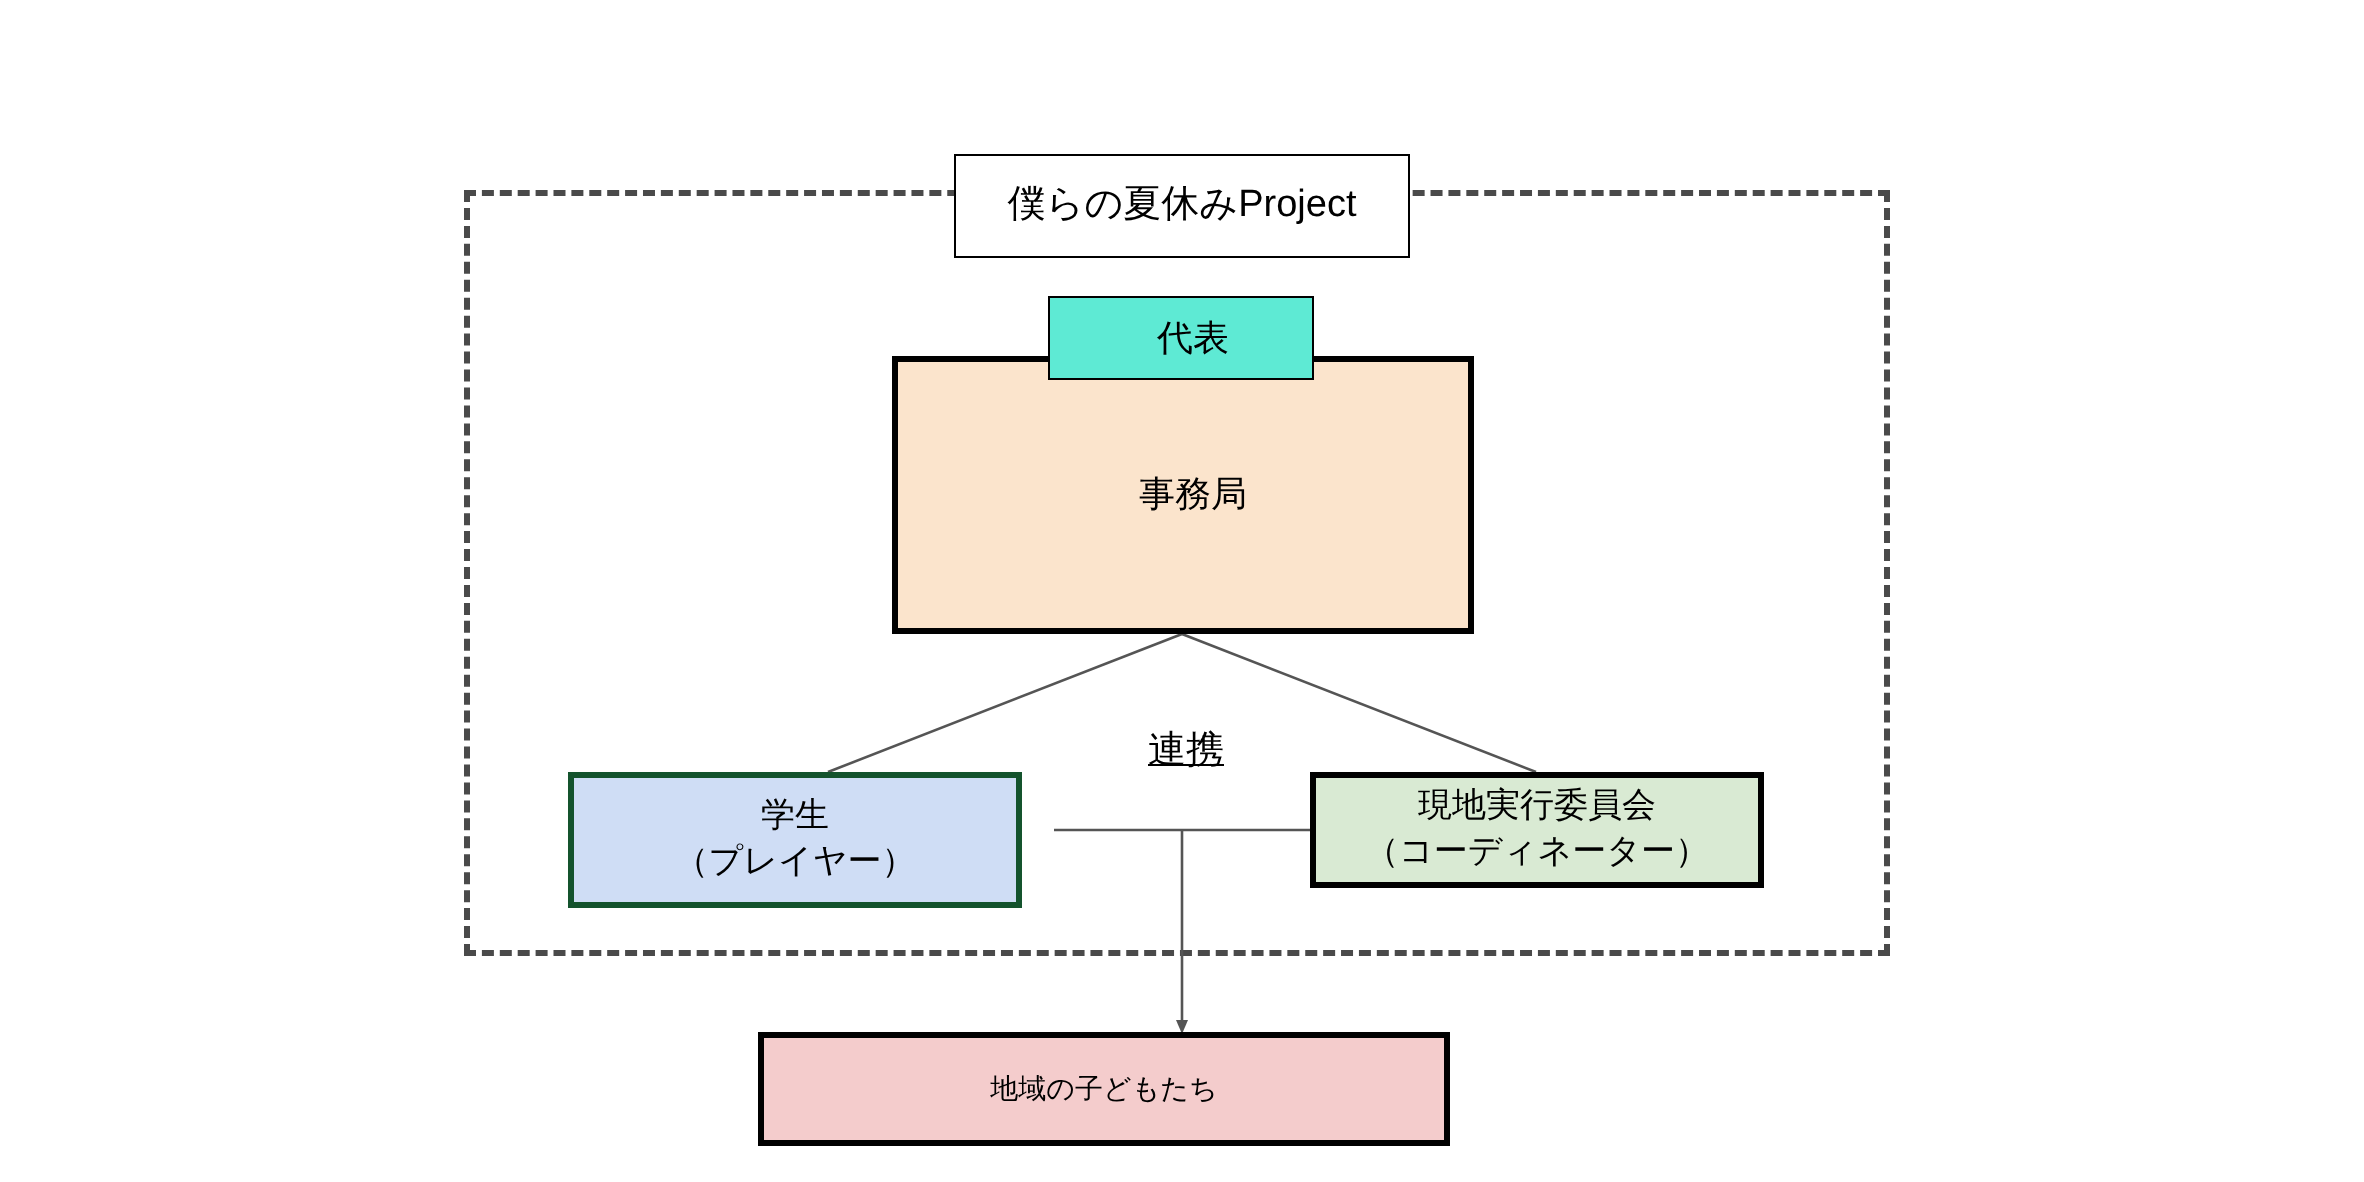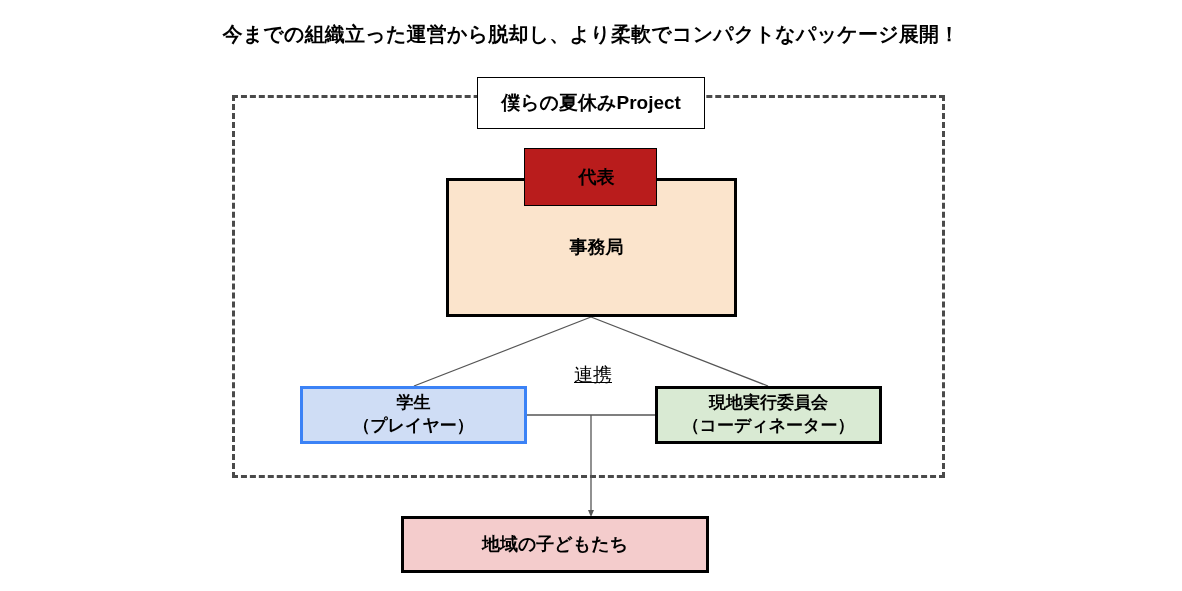--- a/index.html
+++ b/index.html
@@ -62,21 +62,20 @@
     display: flex;
     align-items: center;
     justify-content: center;
     text-align: center;
     line-height: 1.35;
     background: #ffffff;
   }
   .node .node-label {
     display: block;
     white-space: pre-line;
-    font-weight: bold;
   }
 
   
   .node-project {
     left: 477px;
     top: 77px;
     width: 228px;
     height: 52px;
     border: 1.5px solid #000000;
     font-size: 19px;
@@ -94,61 +93,61 @@
     font-size: 18px;
     z-index: 2;
     padding-left: 10px;
   }
 
   
   .node-representative {
     left: 524px;
     top: 148px;
     width: 133px;
-    height: 58px;
+    height: 42px;
     border: 1.5px solid #000000;
-    background: #b91c1c;
+    background: #5eead4;
     font-size: 18px;
     z-index: 5;
     padding-left: 12px;
   }
 
   
   .node-students {
-    left: 300px;
+    left: 284px;
     top: 386px;
     width: 227px;
-    height: 58px;
-    border: 3px solid #3b82f6;
+    height: 68px;
+    border: 3px solid #14532d;
     background: #cfddf5;
     font-size: 17px;
     z-index: 3;
   }
 
   
   .node-committee {
     left: 655px;
     top: 386px;
     width: 227px;
     height: 58px;
     border: 3px solid #000000;
     background: #d9ead3;
     font-size: 17px;
     z-index: 3;
   }
 
   
   .node-children {
-    left: 401px;
+    left: 379px;
     top: 516px;
-    width: 308px;
+    width: 346px;
     height: 57px;
     border: 3px solid #000000;
     background: #f4cccc;
-    font-size: 18px;
+    font-size: 14px;
     z-index: 3;
   }
 
   
   .edge-label {
     position: absolute;
     left: 548px;
     top: 362px;
     width: 90px;
     text-align: center;
@@ -157,21 +156,20 @@
     z-index: 4;
     white-space: nowrap;
     text-decoration: underline;
   }
 </style>
 </head>
 <body>
 
 <div id="canvas">
 
-  <div class="title">今までの組織立った運営から脱却し、より柔軟でコンパクトなパッケージ展開！</div>
 
   <div class="dashed-region"></div>
 
   <svg id="connectors" viewBox="0 0 1182 591" width="1182" height="591">
     <defs>
       <marker id="arrowhead" markerWidth="8" markerHeight="8" refX="4" refY="4" orient="auto" markerUnits="userSpaceOnUse">
         <path d="M0,1 L7,4 L0,7 z" fill="#555555"></path>
       </marker>
     </defs>
 

